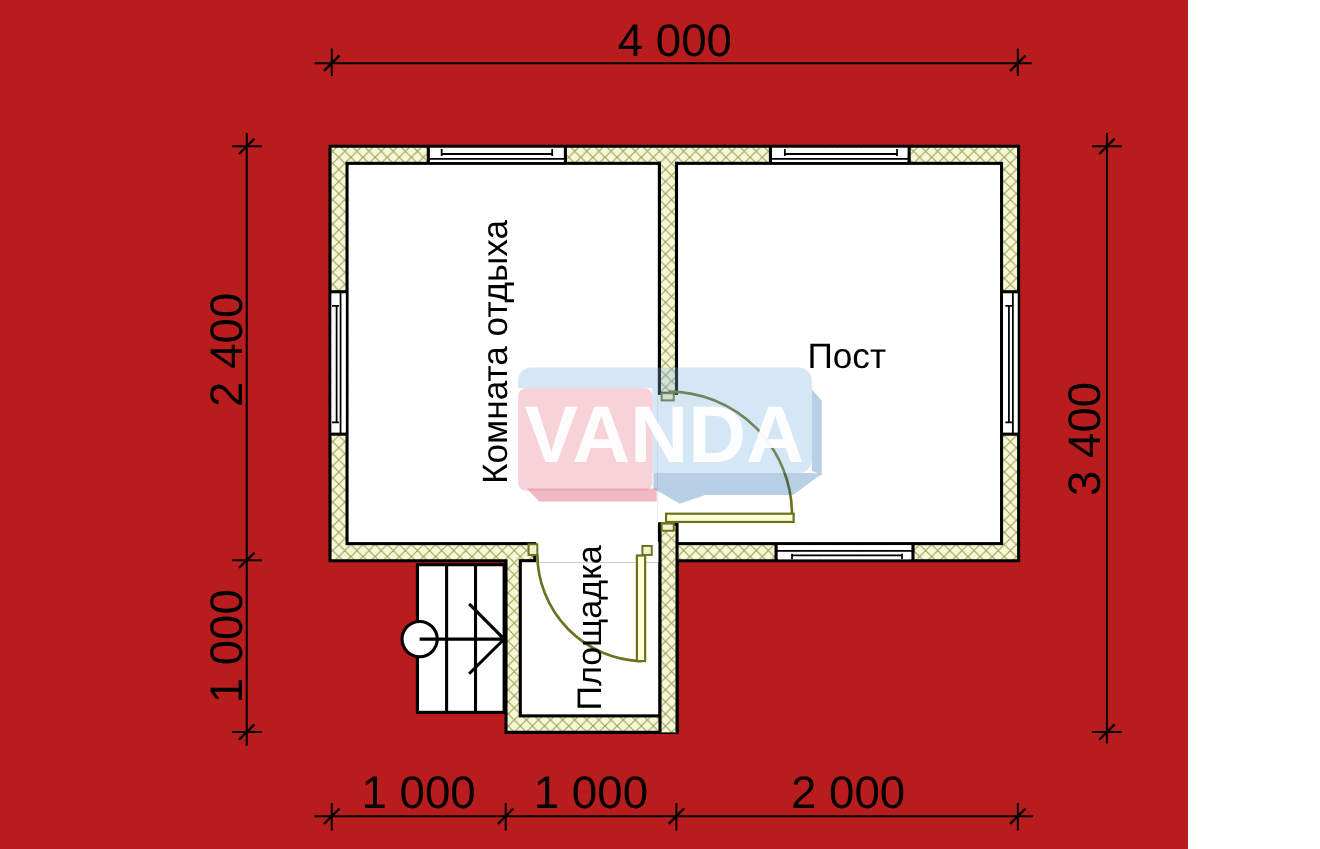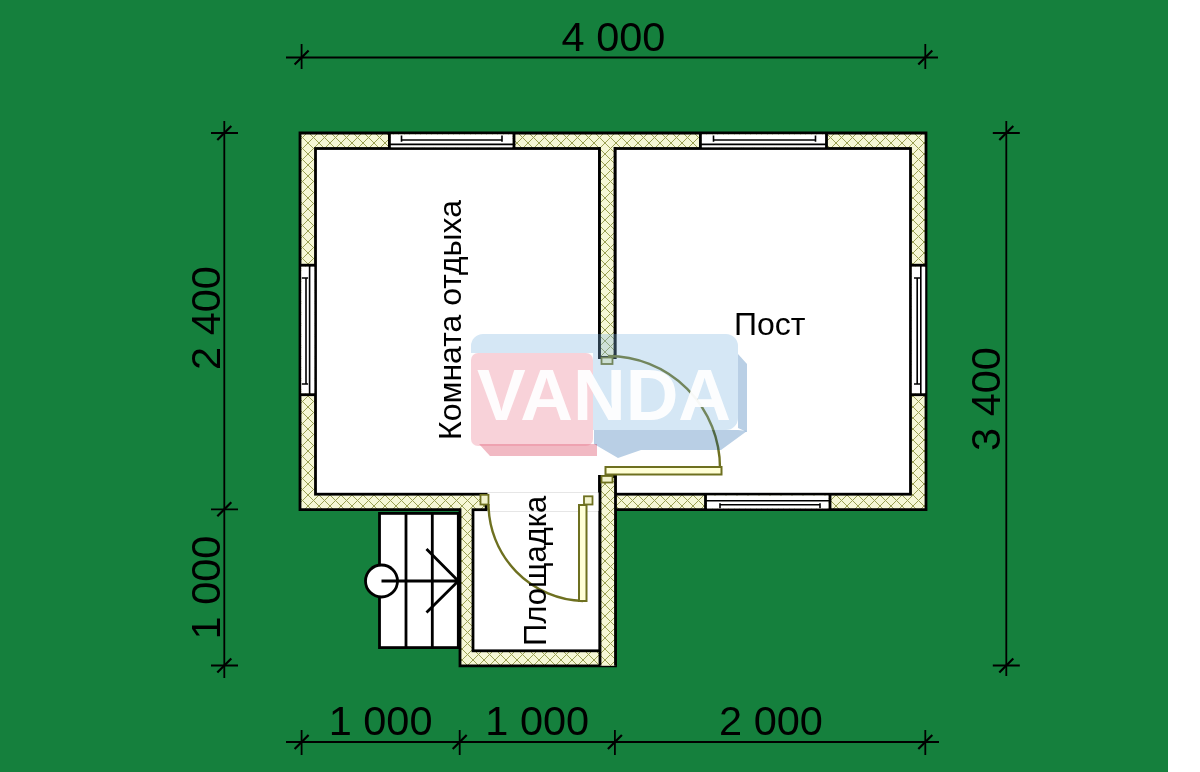--- a/index.html
+++ b/index.html
@@ -1,16 +1,16 @@
 <!DOCTYPE html>
 <html><head>
 <meta charset="utf-8">
 <style>
   html,body{margin:0;padding:0;background:#ffffff;}
-  .page{position:relative;width:1168px;height:772px;background:#15803d;overflow:hidden;
+  .page{position:relative;width:1080px;height:772px;background:#b91c1c;overflow:hidden;
         font-family:"Liberation Sans", sans-serif;}
   svg{display:block;}
   text{font-family:"Liberation Sans", sans-serif;}
 </style>
 </head>
 <body>
 <div class="page">
 <svg width="1200" height="772" viewBox="0 0 1200 772">
 <defs>
   <pattern id="hatch" patternUnits="userSpaceOnUse" width="11" height="11">

